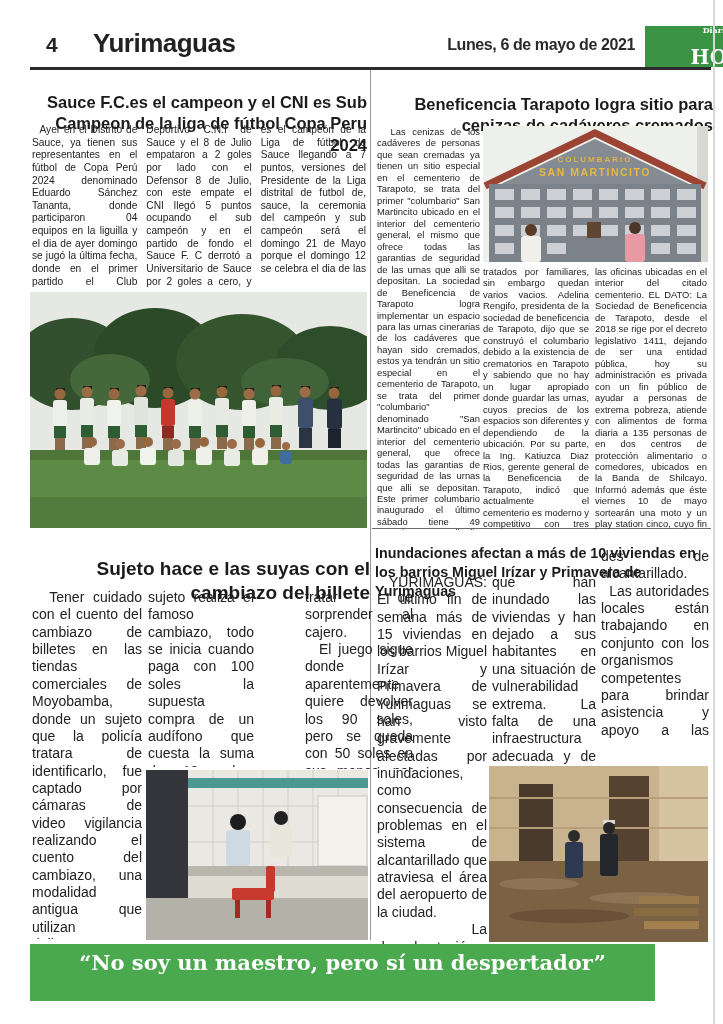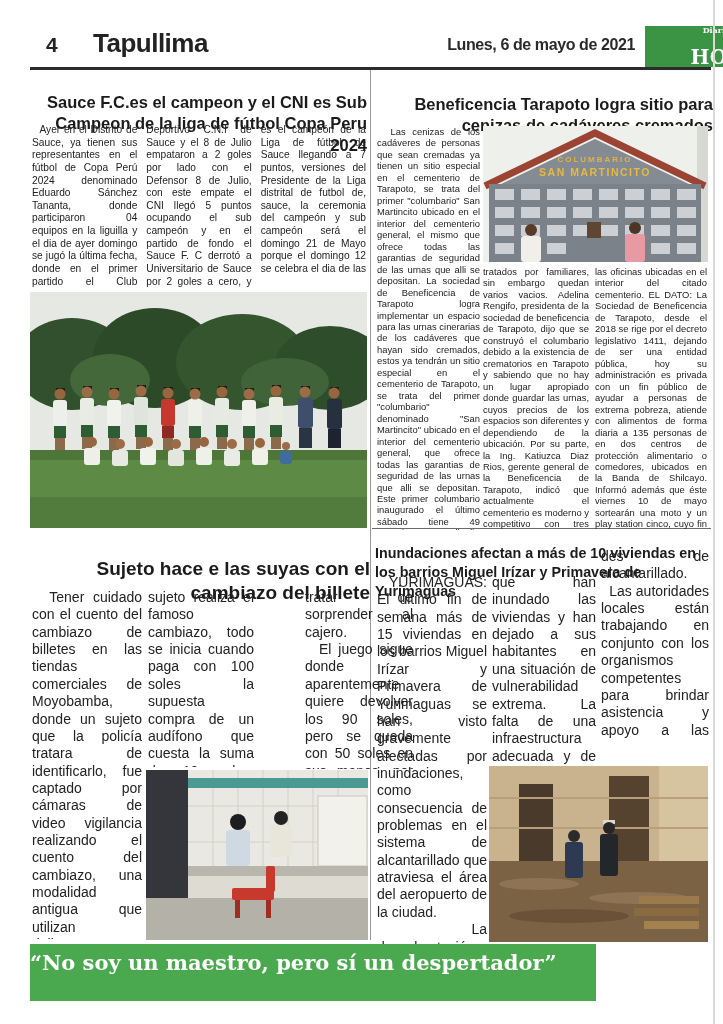--- a/index.html
+++ b/index.html
@@ -37,32 +37,32 @@
   #a4-col1{left:377px;top:574px;width:110px;height:386px;}
   #a4-col2{left:492px;top:574px;width:104px;height:190px;}
   #a4-col3{left:601px;top:548px;width:108px;height:190px;}
   
   .photo{position:absolute;display:block;}
   #photo1{left:30px;top:292px;}
   #photo2{left:483px;top:126px;}
   #photo3{left:146px;top:770px;}
   #photo4{left:489px;top:766px;}
   
-  .banner{position:absolute;left:30px;top:944px;width:566px;height:57px;
-          display:flex;justify-content:flex-start;}
+  .banner{position:absolute;left:30px;top:944px;width:625px;height:57px;
+          display:flex;justify-content:center;}
   .banner span{margin-top:6px;font-family:"DejaVu Serif",serif;font-weight:bold;
                font-size:21px;color:#ffffff;}
 </style>
 </head>
 <body>
 
 <div class="page">
 
   <div class="pagenum">4</div>
-  <div class="section">Tapullima</div>
+  <div class="section">Yurimaguas</div>
   <div class="date">Lunes, 6 de mayo de 2021</div>
   <div class="logo" style="background:#3b9444;">
     <span class="top">Diario</span>
     <span class="main">HOY</span>
   </div>
   <div class="hrule"></div>
   <div class="vdivider"></div>
   <div class="hline-right"></div>
   <div class="page-edge"></div>
 

